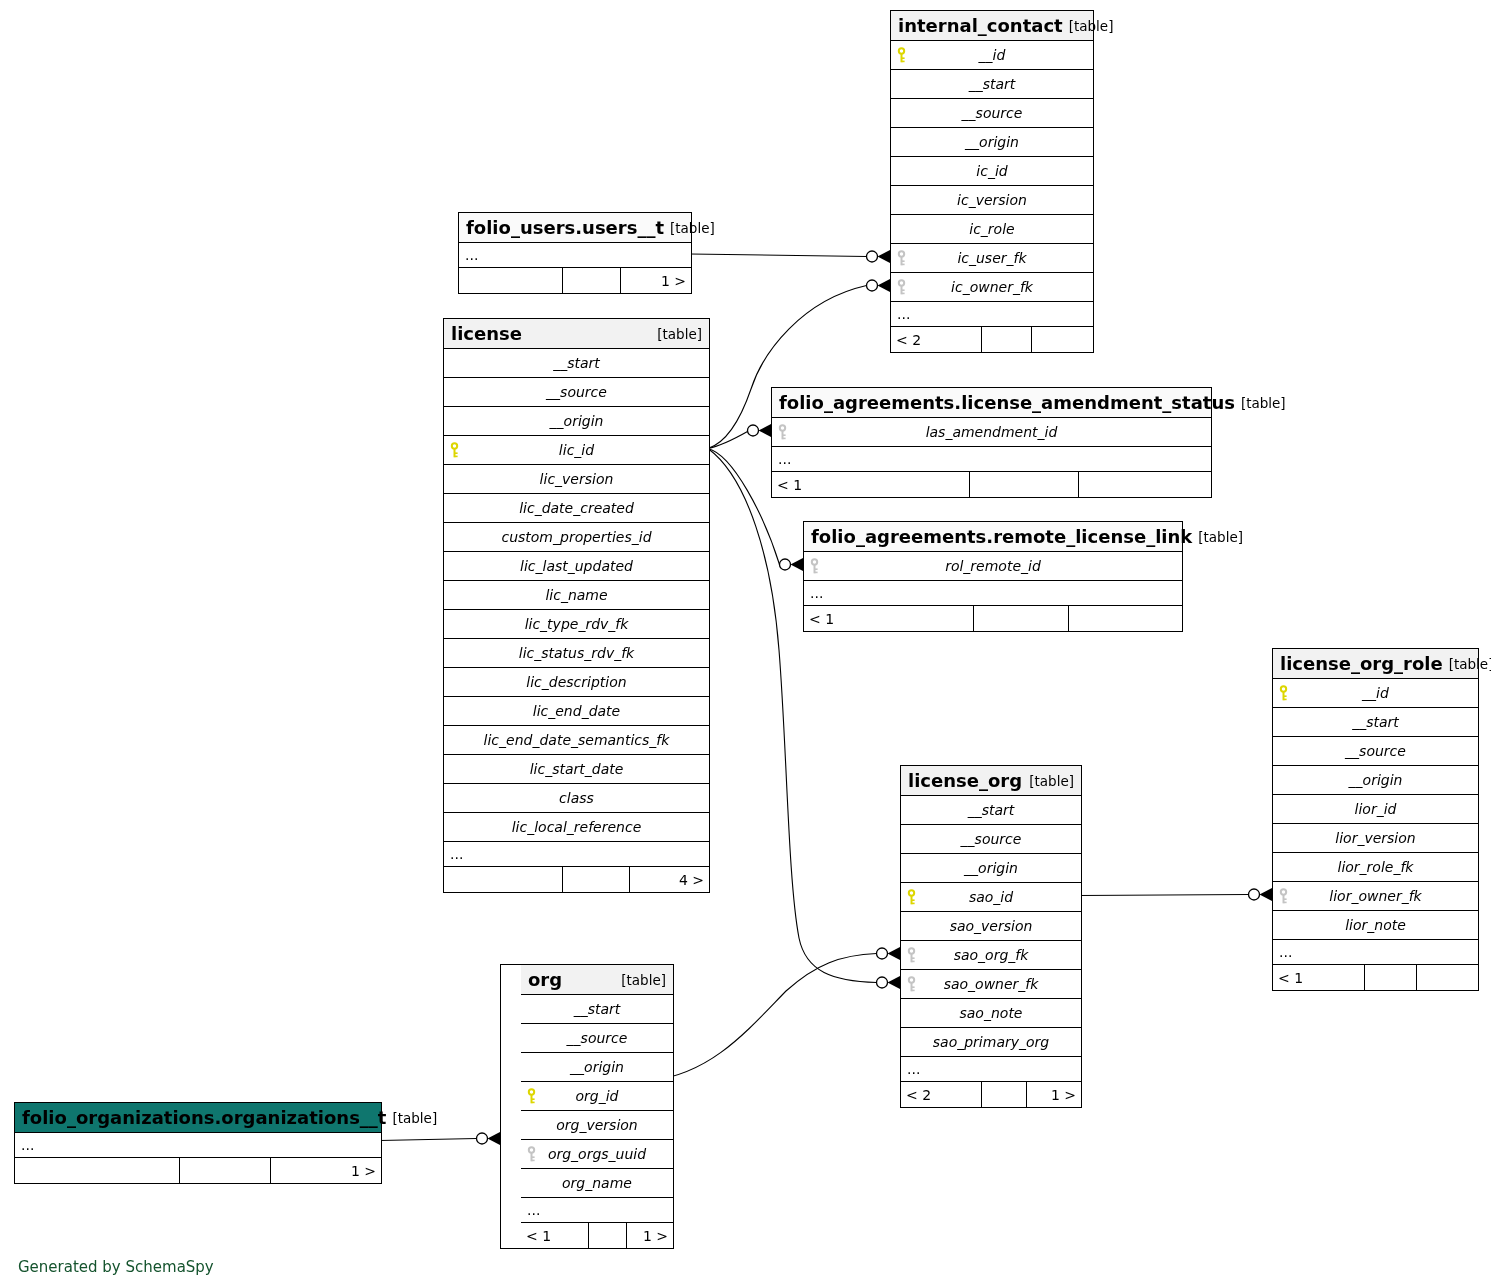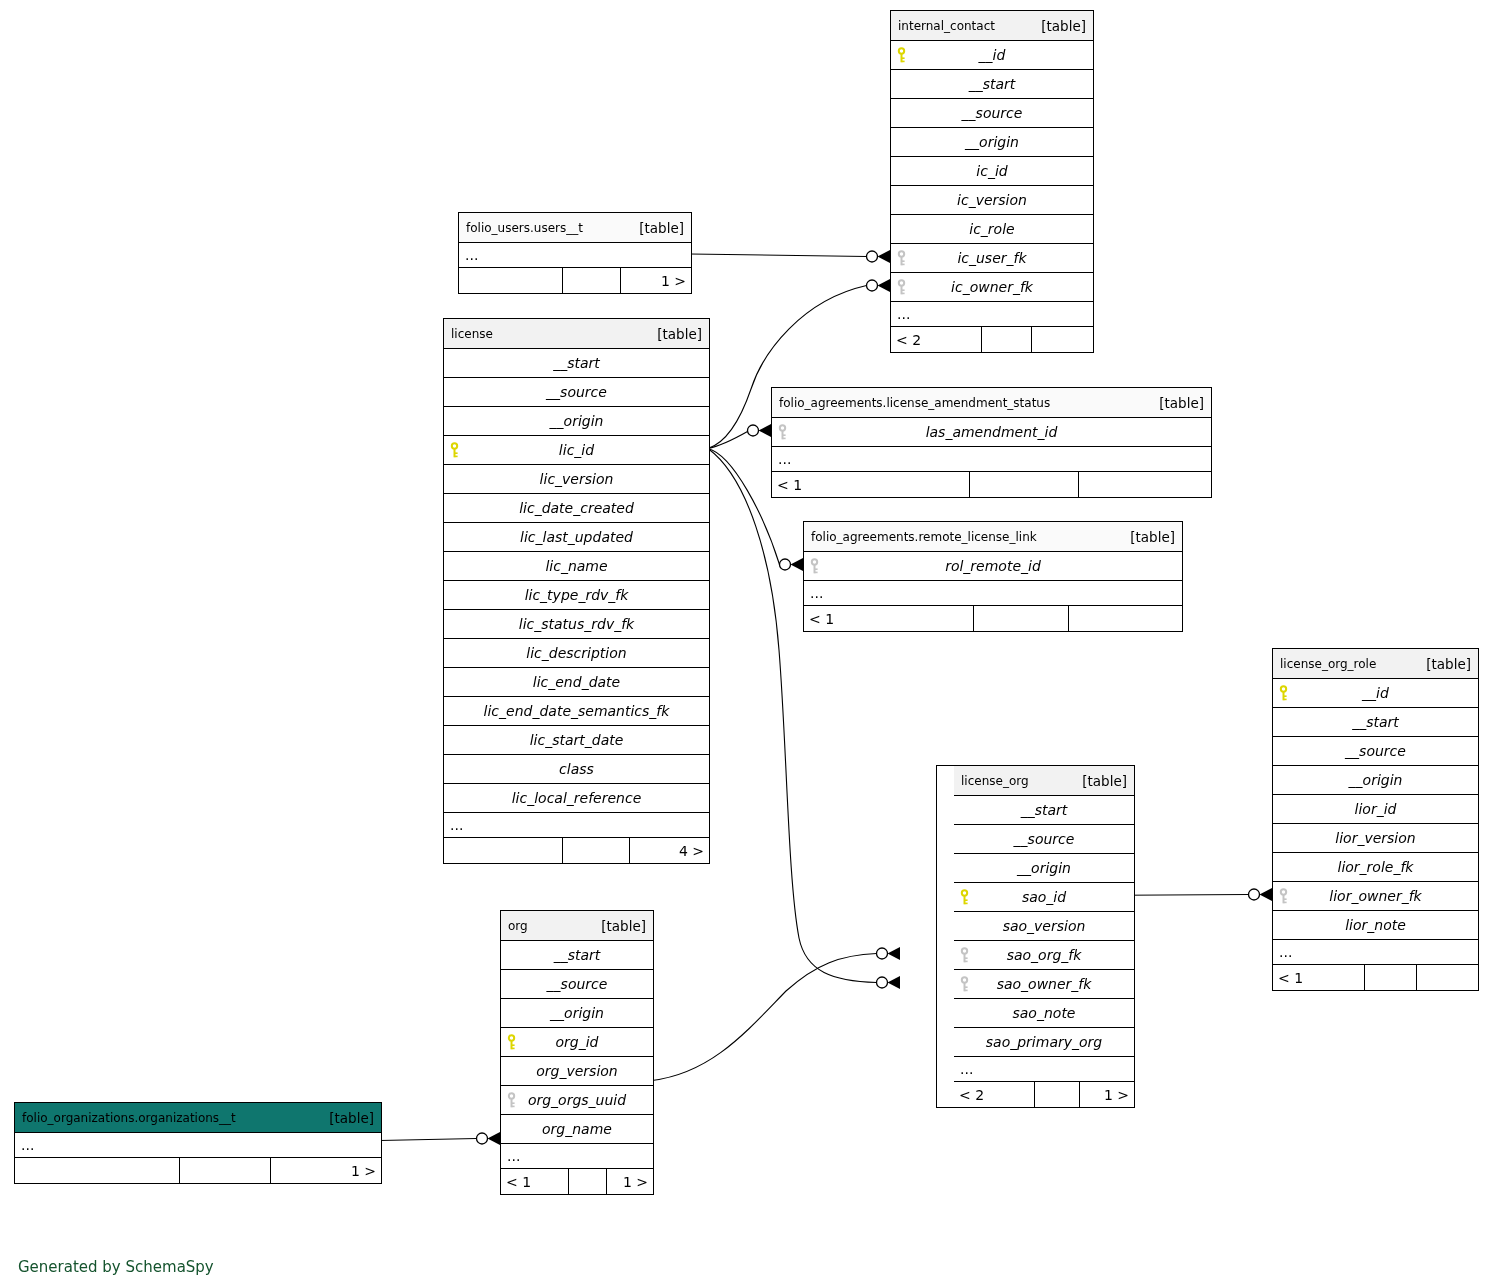--- a/index.html
+++ b/index.html
@@ -1,21 +1,21 @@
 <!DOCTYPE html>
 <html><head>
 <meta charset="utf-8">
 <style>
   html,body{margin:0;padding:0;background:#ffffff;}
   body{font-family:"DejaVu Sans","Liberation Sans",sans-serif;}
   #canvas{position:relative;width:1491px;height:1288px;background:#ffffff;overflow:hidden;}
   #edges{position:absolute;left:0;top:0;width:1491px;height:1288px;}
   .tnode{position:absolute;border:1px solid #000;background:#fff;box-sizing:content-box;}
   .thead{display:flex;justify-content:space-between;align-items:center;height:29px;padding:0 7px;box-sizing:border-box;}
-  .tname{font-weight:normal;font-size:12px;color:#000;white-space:nowrap;}
+  .tname{font-weight:bold;font-size:18px;color:#000;white-space:nowrap;}
   .ttag{font-size:13.5px;color:#000;white-space:nowrap;margin-left:6px;}
   .trow{position:relative;height:29px;border-top:1px solid #000;display:flex;align-items:center;justify-content:center;box-sizing:border-box;}
   .trow .col-text{font-size:14px;color:#000;white-space:nowrap;font-style:italic;}
   .keyicon{position:absolute;left:6px;top:50%;transform:translateY(-50%);width:9px;height:16px;}
   .tdots{height:25px;border-top:1px solid #000;display:flex;align-items:center;box-sizing:border-box;padding-left:6px;font-size:14px;color:#000;}
   .tfoot{display:flex;height:26px;border-top:1px solid #000;box-sizing:border-box;}
   .tfoot .fcell{box-sizing:border-box;display:flex;align-items:center;font-size:14px;color:#000;padding:0 5px;}
   .tfoot .fcell.c1{width:45%;border-right:1px solid #000;justify-content:flex-start;}
   .tfoot .fcell.c2{width:25%;border-right:1px solid #000;}
   .tfoot .fcell.c3{width:30%;justify-content:flex-end;}
@@ -144,20 +144,23 @@
         </svg>
         <span class="col-text">lic_id</span>
       </div>
       <div class="trow">
         <span class="col-text">lic_version</span>
       </div>
       <div class="trow">
         <span class="col-text">lic_date_created</span>
       </div>
       <div class="trow">
+        <span class="col-text">custom_properties_id</span>
+      </div>
+      <div class="trow">
         <span class="col-text">lic_last_updated</span>
       </div>
       <div class="trow">
         <span class="col-text">lic_name</span>
       </div>
       <div class="trow">
         <span class="col-text">lic_type_rdv_fk</span>
       </div>
       <div class="trow">
         <span class="col-text">lic_status_rdv_fk</span>
@@ -273,21 +276,21 @@
       <div class="trow">
         <span class="col-text">lior_note</span>
       </div>
       <div class="tdots">...</div>
       <div class="tfoot">
         <div class="fcell c1">&lt; 1</div>
         <div class="fcell c2"></div>
         <div class="fcell c3"></div>
       </div>
     </div>
-    <div class="tnode" style="left: 936px; top: 765px; width: 180px; padding-left: 17px;">
+    <div class="tnode" style="left: 900px; top: 765px; width: 180px;">
       <div class="thead" style="background: rgb(242, 242, 242);">
         <span class="tname">license_org</span>
         <span class="ttag">[table]</span>
       </div>
       <div class="trow">
         <span class="col-text">__start</span>
       </div>
       <div class="trow">
         <span class="col-text">__source</span>
       </div>
@@ -330,21 +333,21 @@
       <div class="trow">
         <span class="col-text">sao_primary_org</span>
       </div>
       <div class="tdots">...</div>
       <div class="tfoot">
         <div class="fcell c1">&lt; 2</div>
         <div class="fcell c2"></div>
         <div class="fcell c3">1 &gt;</div>
       </div>
     </div>
-    <div class="tnode" style="left: 500px; top: 910px; width: 152px;">
+    <div class="tnode" style="left: 500px; top: 964px; width: 152px; padding-left: 20px;">
       <div class="thead" style="background: rgb(242, 242, 242);">
         <span class="tname">org</span>
         <span class="ttag">[table]</span>
       </div>
       <div class="trow">
         <span class="col-text">__start</span>
       </div>
       <div class="trow">
         <span class="col-text">__source</span>
       </div>

